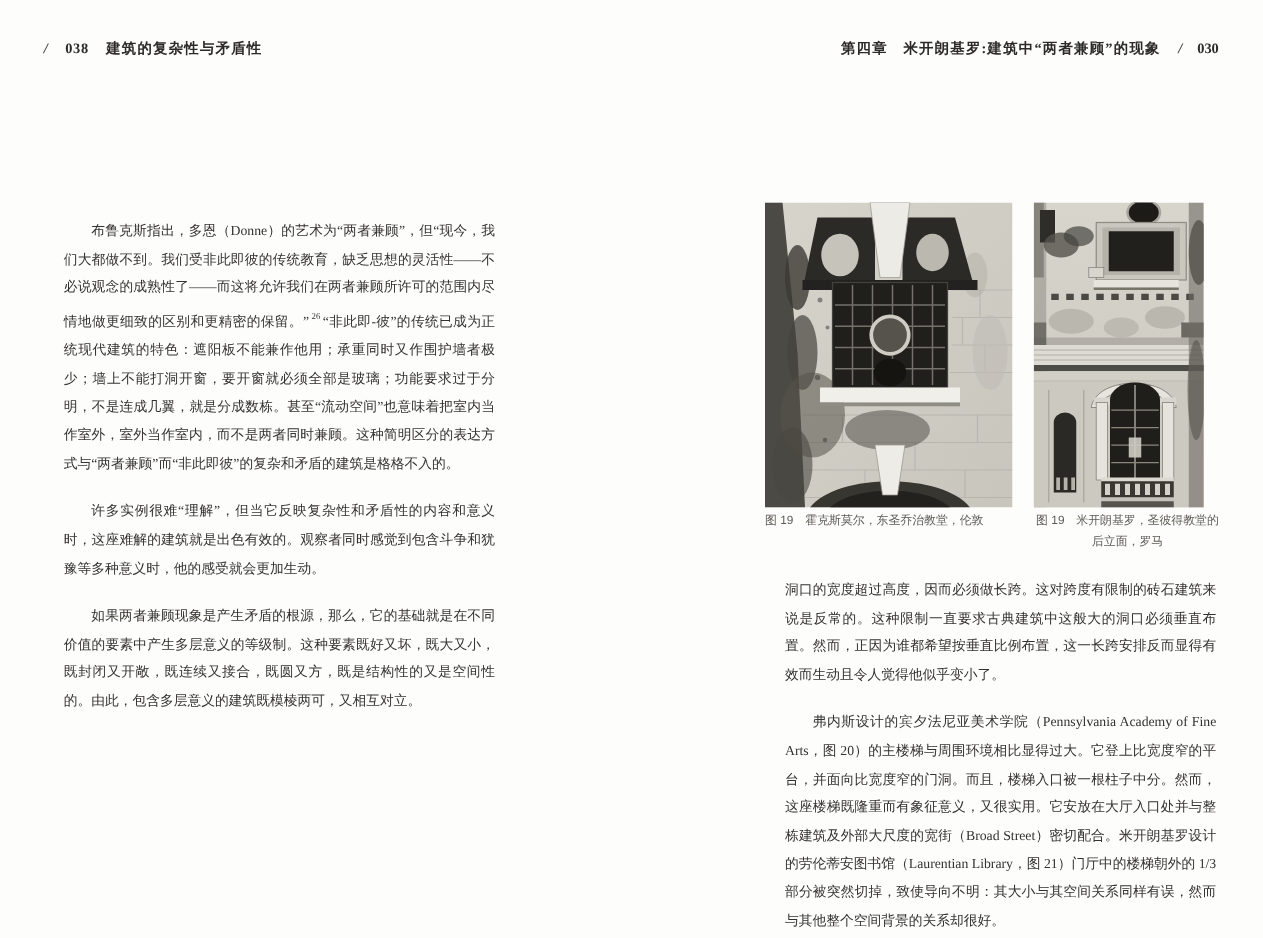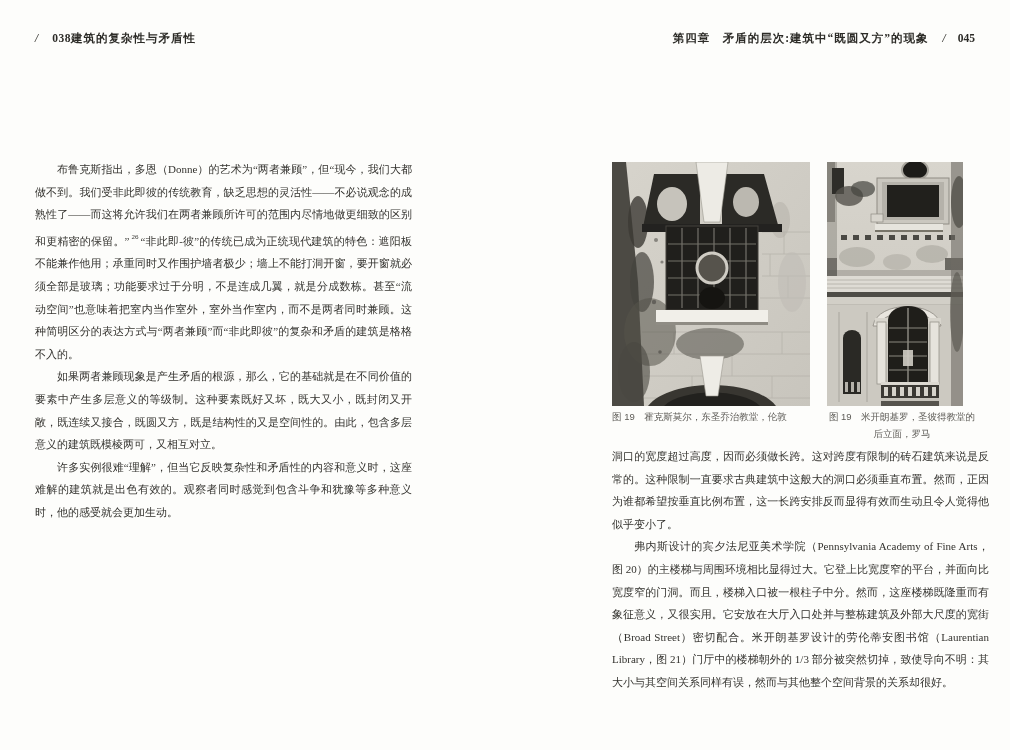--- a/index.html
+++ b/index.html
@@ -11,31 +11,31 @@
     overflow:hidden;
   }
   .spread{position:relative;width:1010px;height:750px;}
 
   
   .header{position:absolute;top:31px;font-size:11.5px;font-weight:bold;color:#2c2b27;white-space:nowrap;}
   .header-left{left:35px;}
   .header-right{right:35px;}
   .header .slash{font-style:italic;font-weight:bold;color:#3a3935;}
   .header-left .slash{margin-right:14px;}
-  .header-left .folio{letter-spacing:.5px;text-align:center;}
+  .header-left .folio{margin-right:14px;letter-spacing:.5px;text-align:center;}
   .header-right .slash{margin:0 12px 0 14px;}
   .running-title{letter-spacing:1px;}
 
   
   .body-text{
     position:absolute;width:377px;
     font-size:11px;line-height:22.6px;
     text-align:justify;color:#33322e;
   }
-  .body-text p{margin:0;text-indent:2em;}
+  .body-text p{margin:16px;text-indent:2em;}
   .body-text p.no-indent{text-indent:0;}
   .left-body{left:35px;top:158px;}
   .right-body{left:612px;top:445px;}
   sup.note{font-size:7px;vertical-align:6px;margin:0 2px;letter-spacing:0;}
 
   
   .photo{position:absolute;top:162px;display:block;}
   .photo18{left:612px;}
   .photo19{left:827px;}
   .caption{
@@ -50,27 +50,27 @@
 </head>
 <body>
 
 <div class="spread">
 
   <div class="header header-left">
     <span class="slash">/</span><span class="folio">038</span><span class="running-title">建筑的复杂性与矛盾性</span>
   </div>
 
   <div class="header header-right">
-    <span class="running-title">第四章　矛盾的层次:建筑中“既圆又方”的现象</span><span class="slash">/</span><span class="folio">045</span>
+    <span class="running-title">第四章　米开朗基罗:建筑中“两者兼顾”的现象</span><span class="slash">/</span><span class="folio">030</span>
   </div>
 
   <div class="body-text left-body">
     <p><span>布鲁克斯指出，多恩（Donne）的艺术为“两者兼顾”，但“现今，我们大都做不到。我们受非此即彼的传统教育，缺乏思想的灵活性——不必说观念的成熟性了——而这将允许我们在两者兼顾所许可的范围内尽情地做更细致的区别和更精密的保留。”</span><sup class="note">26</sup><span>“非此即-彼”的传统已成为正统现代建筑的特色：遮阳板不能兼作他用；承重同时又作围护墙者极少；墙上不能打洞开窗，要开窗就必须全部是玻璃；功能要求过于分明，不是连成几翼，就是分成数栋。甚至“流动空间”也意味着把室内当作室外，室外当作室内，而不是两者同时兼顾。这种简明区分的表达方式与“两者兼顾”而“非此即彼”的复杂和矛盾的建筑是格格不入的。</span></p>
+    <p>许多实例很难“理解”，但当它反映复杂性和矛盾性的内容和意义时，这座难解的建筑就是出色有效的。观察者同时感觉到包含斗争和犹豫等多种意义时，他的感受就会更加生动。</p>
     <p>如果两者兼顾现象是产生矛盾的根源，那么，它的基础就是在不同价值的要素中产生多层意义的等级制。这种要素既好又坏，既大又小，既封闭又开敞，既连续又接合，既圆又方，既是结构性的又是空间性的。由此，包含多层意义的建筑既模棱两可，又相互对立。</p>
-    <p>许多实例很难“理解”，但当它反映复杂性和矛盾性的内容和意义时，这座难解的建筑就是出色有效的。观察者同时感觉到包含斗争和犹豫等多种意义时，他的感受就会更加生动。</p>
   </div>
 
   <svg class="photo photo18" width="198" height="244" viewBox="0 0 198 244" xmlns="http://www.w3.org/2000/svg">
     <defs>
       <linearGradient id="w18" x1="0" y1="0" x2="1" y2="1">
         <stop offset="0" stop-color="#d7d4cc"></stop>
           <stop offset="1" stop-color="#c8c5bd"></stop>
       </linearGradient>
     </defs>
     <rect width="198" height="244" fill="url(#w18)"></rect>

